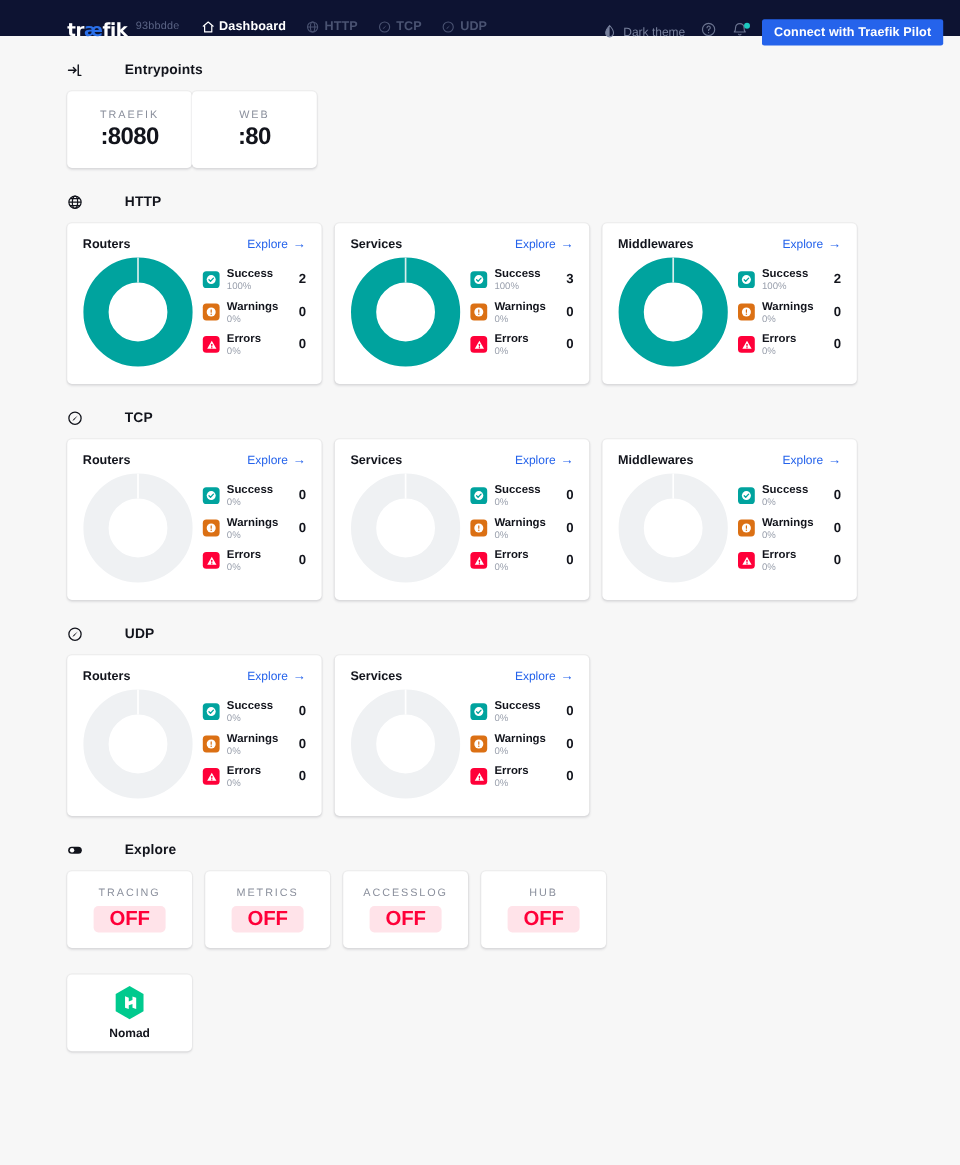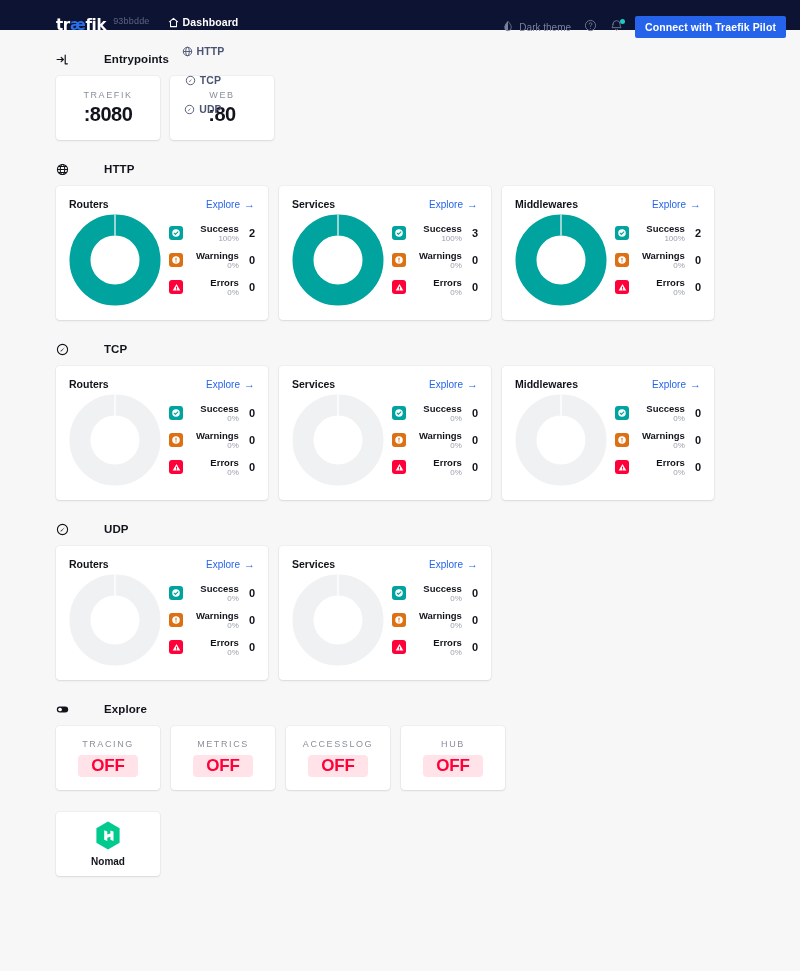--- a/index.html
+++ b/index.html
@@ -32,21 +32,20 @@
     font-size: 9px;
     color: #5b6485;
     margin-left: 7px;
     letter-spacing: 0.2px;
   }
   .nav {
     display: flex;
     align-items: center;
     margin-left: 18px;
     gap: 17px;
-    flex-direction: column;
   }
   .nav-item {
     display: flex;
     align-items: center;
     gap: 4px;
     font-size: 10.5px;
     font-weight: 700;
     color: #4a5372;
     cursor: pointer;
     letter-spacing: 0.1px;
@@ -114,21 +113,21 @@
   }
   .section-title {
     font-size: 11.5px;
     font-weight: 700;
     color: #12141c;
     letter-spacing: 0.1px;
     padding-left: 28px;
   }
 
   
-  .ep-row { display: flex; gap: 10px; }
+  .ep-row { display: flex; }
   .ep-card {
     width: 104px;
     height: 64px;
     background: #fff;
     border-radius: 4px;
     box-shadow: 0 1px 2px rgba(16,24,40,.10), 0 0 0 1px rgba(16,24,40,.03);
     display: flex;
     flex-direction: column;
     align-items: center;
     justify-content: center;
@@ -148,21 +147,20 @@
   }
 
   
   .card-row { display: flex; gap: 11px; }
   .stat-card {
     width: 212px;
     background: #fff;
     border-radius: 4px;
     box-shadow: 0 1px 2px rgba(16,24,40,.10), 0 0 0 1px rgba(16,24,40,.03);
     padding: 12px 13px 14px 13px;
-    text-align: right;
   }
   .stat-card.udp { width: 212px; }
   .card-head {
     display: flex;
     align-items: center;
     justify-content: space-between;
     margin-bottom: 4px;
   }
   .card-title {
     font-size: 10.5px;

